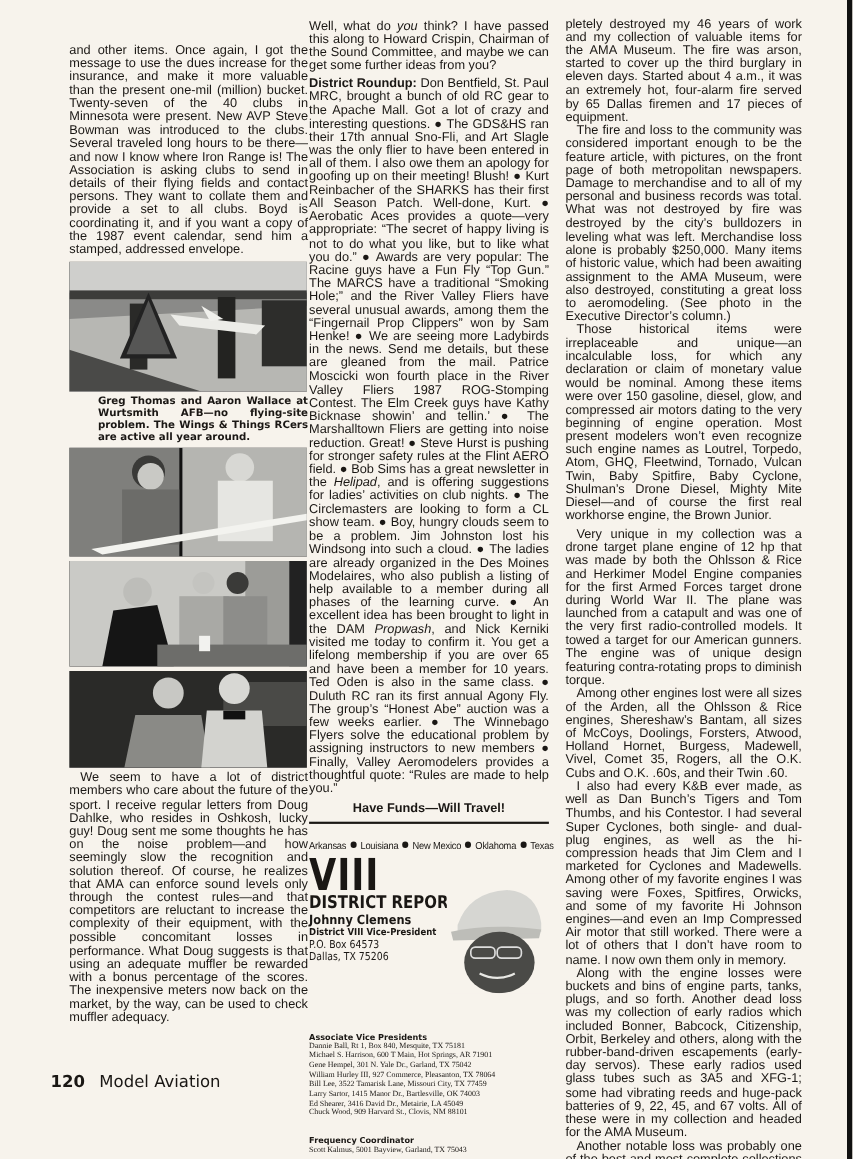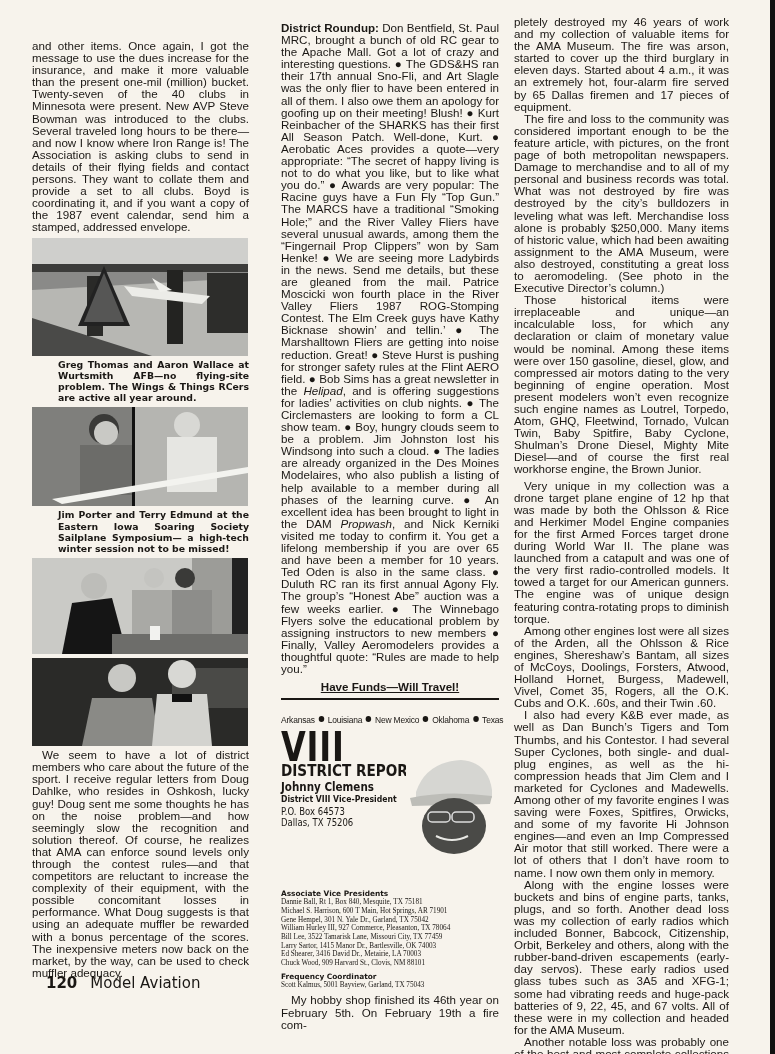--- a/index.html
+++ b/index.html
@@ -12,40 +12,40 @@
   }
   .page-edge {
     position: absolute; right: 0; top: 0; width: 5px; height: 1054px; background: #111;
   }
   .col {
     position: absolute; top: 40px;
     font-family: "Liberation Sans", sans-serif;
     font-size: 11.6px; line-height: 12.1px;
     text-align: justify;
   }
-  .col1 { left: 32px; width: 217px; }
+  .col1 { left: 63px; width: 217px; }
   .col2 { left: 281px; width: 218px; top: 18px; }
   .col3 { left: 514px; width: 215px; top: 16px; }
   .col p { margin: 0; }
   .indent { text-indent: 10px; }
   .gap { margin-top: 4px !important; }
   .photo {
     width: 216px; margin: 4px 0 3px 0; position: relative; overflow: hidden;
     background: #555;
   }
   .caption {
     font-family: "DejaVu Sans", sans-serif; font-weight: bold;
     font-size: 9.3px; line-height: 11.2px; text-align: justify;
     margin-bottom: 4px;
     margin-left: 26px;
   }
   .bold { font-weight: bold; }
   .ital { font-style: italic; }
   .subhead {
-    text-align: center; font-weight: bold; margin: 6px 0 5px 0; text-decoration: underline;
+    text-align: center; font-weight: bold; margin: 6px 0 5px 0;
   }
   .rule { border-top: 2px solid #1a1714; margin: 2px 0 14px 0; }
   .district-box { position: relative; height: 175px; }
   .states {
     font-family: "Liberation Sans", sans-serif; font-size: 9.2px; letter-spacing: -0.2px;
     white-space: nowrap; transform: scaleX(0.92); transform-origin: left;
   }
   .dot { display: inline-block; width: 6px; height: 6px; border-radius: 50%; background: #1a1714; margin: 0 4px; vertical-align: 1px; }
   .roman {
     font-family: "DejaVu Sans", sans-serif; font-weight: bold; font-size: 40px; line-height: 38px;
@@ -102,21 +102,20 @@
       <rect x="100" width="3" height="99" fill="#111"></rect>
       <rect x="103" width="113" height="99" fill="#b5b5b1"></rect>
       <circle cx="72" cy="22" r="15" fill="#3a3a38"></circle>
       <circle cx="74" cy="26" r="12" fill="#c9c9c5"></circle>
       <rect x="48" y="38" width="52" height="50" fill="#6c6c69"></rect>
       <circle cx="155" cy="18" r="13" fill="#d8d8d4"></circle>
       <rect x="135" y="30" width="50" height="55" fill="#e6e6e2"></rect>
       <polygon points="20,92 216,60 216,66 30,97" fill="#f3f3ef"></polygon>
     </svg>
   </div>
-  <div class="caption">Jim Porter and Terry Edmund at the Eastern Iowa Soaring Society Sailplane Symposium— a high-tech winter session not to be missed!</div>
 
   <div class="photo" style="height:96px;">
     <svg width="216" height="96" viewBox="0 0 216 96">
       <rect width="216" height="96" fill="#cacac6"></rect>
       <rect x="160" width="56" height="96" fill="#9c9c98"></rect>
       <rect x="200" width="16" height="96" fill="#222"></rect>
       <circle cx="62" cy="28" r="13" fill="#bdbdb9"></circle>
       <polygon points="30,96 40,45 80,40 95,96" fill="#151515"></polygon>
       <circle cx="122" cy="20" r="10" fill="#c4c4c0"></circle>
       <rect x="100" y="32" width="45" height="45" fill="#a9a9a5"></rect>
@@ -136,20 +135,21 @@
       <circle cx="150" cy="16" r="14" fill="#d8d8d4"></circle>
       <polygon points="120,88 125,36 175,36 180,88" fill="#d3d3cf"></polygon>
       <rect x="140" y="36" width="20" height="8" fill="#111"></rect>
     </svg>
   </div>
 
   <p class="indent">We seem to have a lot of district members who care about the future of the sport. I receive regular letters from Doug Dahlke, who resides in Oshkosh, lucky guy! Doug sent me some thoughts he has on the noise problem—and how seemingly slow the recognition and solution thereof. Of course, he realizes that AMA can enforce sound levels only through the contest rules—and that competitors are reluctant to increase the complexity of their equipment, with the possible concomitant losses in performance. What Doug suggests is that using an adequate muffler be rewarded with a bonus percentage of the scores. The inexpensive meters now back on the market, by the way, can be used to check muffler adequacy.</p>
 </div>
 
 <div class="col col2">
+  <p><span>Well, what do </span><span class="ital">you</span><span> think? I have passed this along to Howard Crispin, Chairman of the Sound Committee, and maybe we can get some further ideas from you?</span></p>
 
   <p class="gap" style="margin-top:6px;"><span class="bold">District Roundup:</span><span> Don Bentfield, St. Paul MRC, brought a bunch of old RC gear to the Apache Mall. Got a lot of crazy and interesting questions. ● The GDS&amp;HS ran their 17th annual Sno-Fli, and Art Slagle was the only flier to have been entered in all of them. I also owe them an apology for goofing up on their meeting! Blush! ● Kurt Reinbacher of the SHARKS has their first All Season Patch. Well-done, Kurt. ● Aerobatic Aces provides a quote—very appropriate: “The secret of happy living is not to do what you like, but to like what you do.” ● Awards are very popular: The Racine guys have a Fun Fly “Top Gun.” The MARCS have a traditional “Smoking Hole;” and the River Valley Fliers have several unusual awards, among them the “Fingernail Prop Clippers” won by Sam Henke! ● We are seeing more Ladybirds in the news. Send me details, but these are gleaned from the mail. Patrice Moscicki won fourth place in the River Valley Fliers 1987 ROG-Stomping Contest. The Elm Creek guys have Kathy Bicknase showin’ and tellin.’ ● The Marshalltown Fliers are getting into noise reduction. Great! ● Steve Hurst is pushing for stronger safety rules at the Flint AERO field. ● Bob Sims has a great newsletter in the </span><span class="ital">Helipad</span><span>, and is offering suggestions for ladies’ activities on club nights. ● The Circlemasters are looking to form a CL show team. ● Boy, hungry clouds seem to be a problem. Jim Johnston lost his Windsong into such a cloud. ● The ladies are already organized in the Des Moines Modelaires, who also publish a listing of help available to a member during all phases of the learning curve. ● An excellent idea has been brought to light in the DAM </span><span class="ital">Propwash</span><span>, and Nick Kerniki visited me today to confirm it. You get a lifelong membership if you are over 65 and have been a member for 10 years. Ted Oden is also in the same class. ● Duluth RC ran its first annual Agony Fly. The group’s “Honest Abe” auction was a few weeks earlier. ● The Winnebago Flyers solve the educational problem by assigning instructors to new members ● Finally, Valley Aeromodelers provides a thoughtful quote: “Rules are made to help you.”</span></p>
 
   <div class="subhead">Have Funds—Will Travel!</div>
   <div class="rule"></div>
 
   <div class="district-box">
     <div class="states">
       <span>Arkansas</span><span class="dot"></span><span>Louisiana</span><span class="dot"></span><span>New Mexico</span><span class="dot"></span><span>Oklahoma</span><span class="dot"></span><span>Texas</span>
     </div>
@@ -172,24 +172,24 @@
   </div>
 
   <div>
     <div class="assoc-head">Associate Vice Presidents</div>
     <div class="assoc-line">Dannie Ball, Rt 1, Box 840, Mesquite, TX 75181</div>
     <div class="assoc-line">Michael S. Harrison, 600 T Main, Hot Springs, AR 71901</div>
     <div class="assoc-line">Gene Hempel, 301 N. Yale Dr., Garland, TX 75042</div>
     <div class="assoc-line">William Hurley III, 927 Commerce, Pleasanton, TX 78064</div>
     <div class="assoc-line">Bill Lee, 3522 Tamarisk Lane, Missouri City, TX 77459</div>
     <div class="assoc-line">Larry Sartor, 1415 Manor Dr., Bartlesville, OK 74003</div>
-    <div class="assoc-line">Ed Shearer, 3416 David Dr., Metairie, LA 70003</div>
+    <div class="assoc-line">Ed Shearer, 3416 David Dr., Metairie, LA 45049</div>
     <div class="assoc-line">Chuck Wood, 909 Harvard St., Clovis, NM 88101</div>
   </div>
-  <div style="margin-top:4px;">
+  <div style="margin-top:16px;">
     <div class="assoc-head">Frequency Coordinator</div>
     <div class="assoc-line">Scott Kalmus, 5001 Bayview, Garland, TX 75043</div>
   </div>
   <p class="indent" style="margin-top:5px;">My hobby shop finished its 46th year on February 5th. On February 19th a fire com-</p>
 </div>
 
 <div class="col col3">
   <p>pletely destroyed my 46 years of work and my collection of valuable items for the AMA Museum. The fire was arson, started to cover up the third burglary in eleven days. Started about 4 a.m., it was an extremely hot, four-alarm fire served by 65 Dallas firemen and 17 pieces of equipment.</p>
   <p class="indent">The fire and loss to the community was considered important enough to be the feature article, with pictures, on the front page of both metropolitan newspapers. Damage to merchandise and to all of my personal and business records was total. What was not destroyed by fire was destroyed by the city’s bulldozers in leveling what was left. Merchandise loss alone is probably $250,000. Many items of historic value, which had been awaiting assignment to the AMA Museum, were also destroyed, constituting a great loss to aeromodeling. (See photo in the Executive Director’s column.)</p>
   <p class="indent">Those historical items were irreplaceable and unique—an incalculable loss, for which any declaration or claim of monetary value would be nominal. Among these items were over 150 gasoline, diesel, glow, and compressed air motors dating to the very beginning of engine operation. Most present modelers won’t even recognize such engine names as Loutrel, Torpedo, Atom, GHQ, Fleetwind, Tornado, Vulcan Twin, Baby Spitfire, Baby Cyclone, Shulman’s Drone Diesel, Mighty Mite Diesel—and of course the first real workhorse engine, the Brown Junior.</p>

